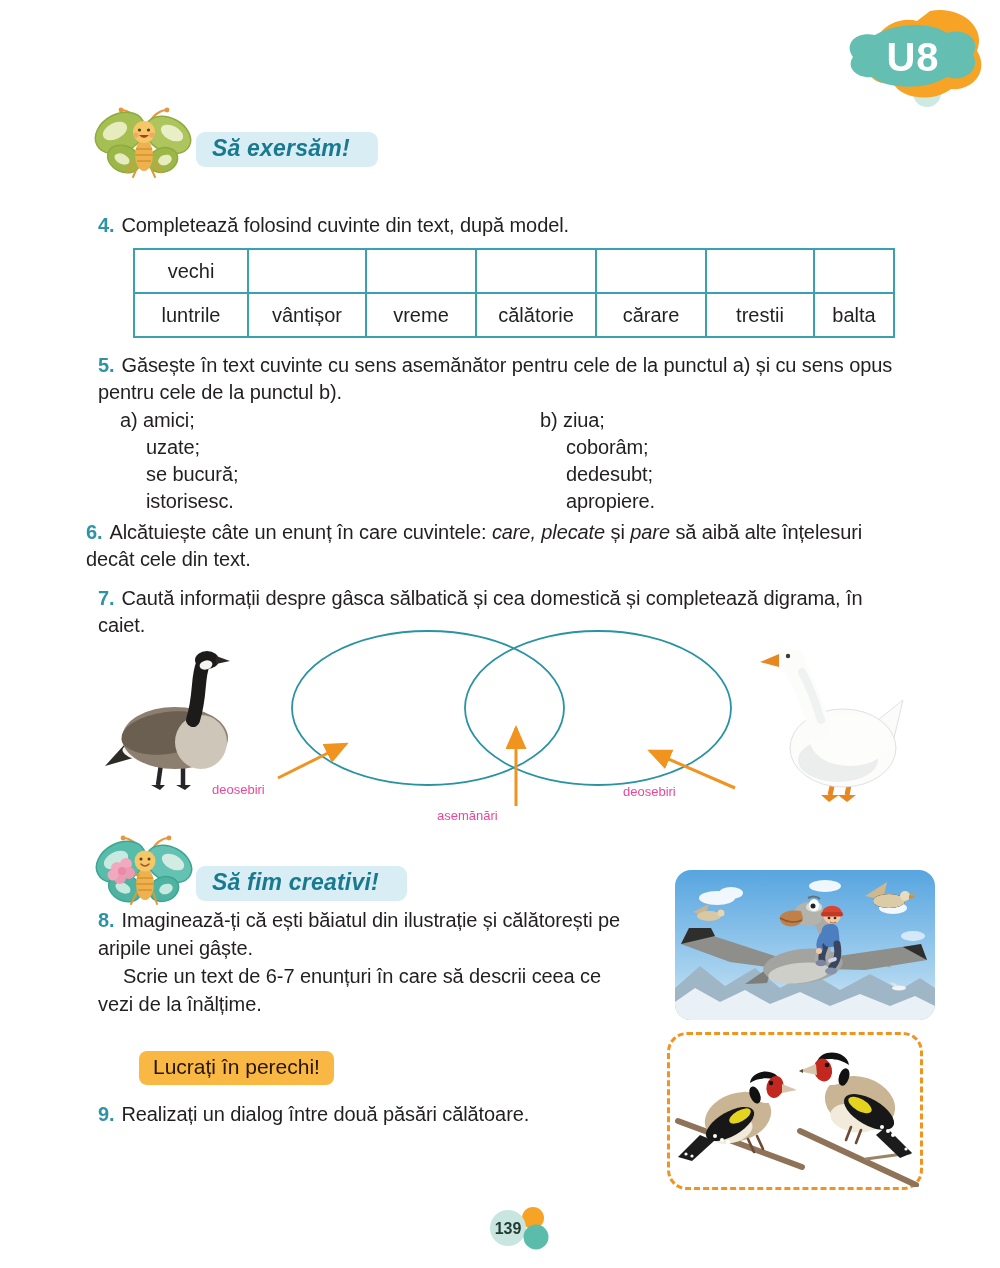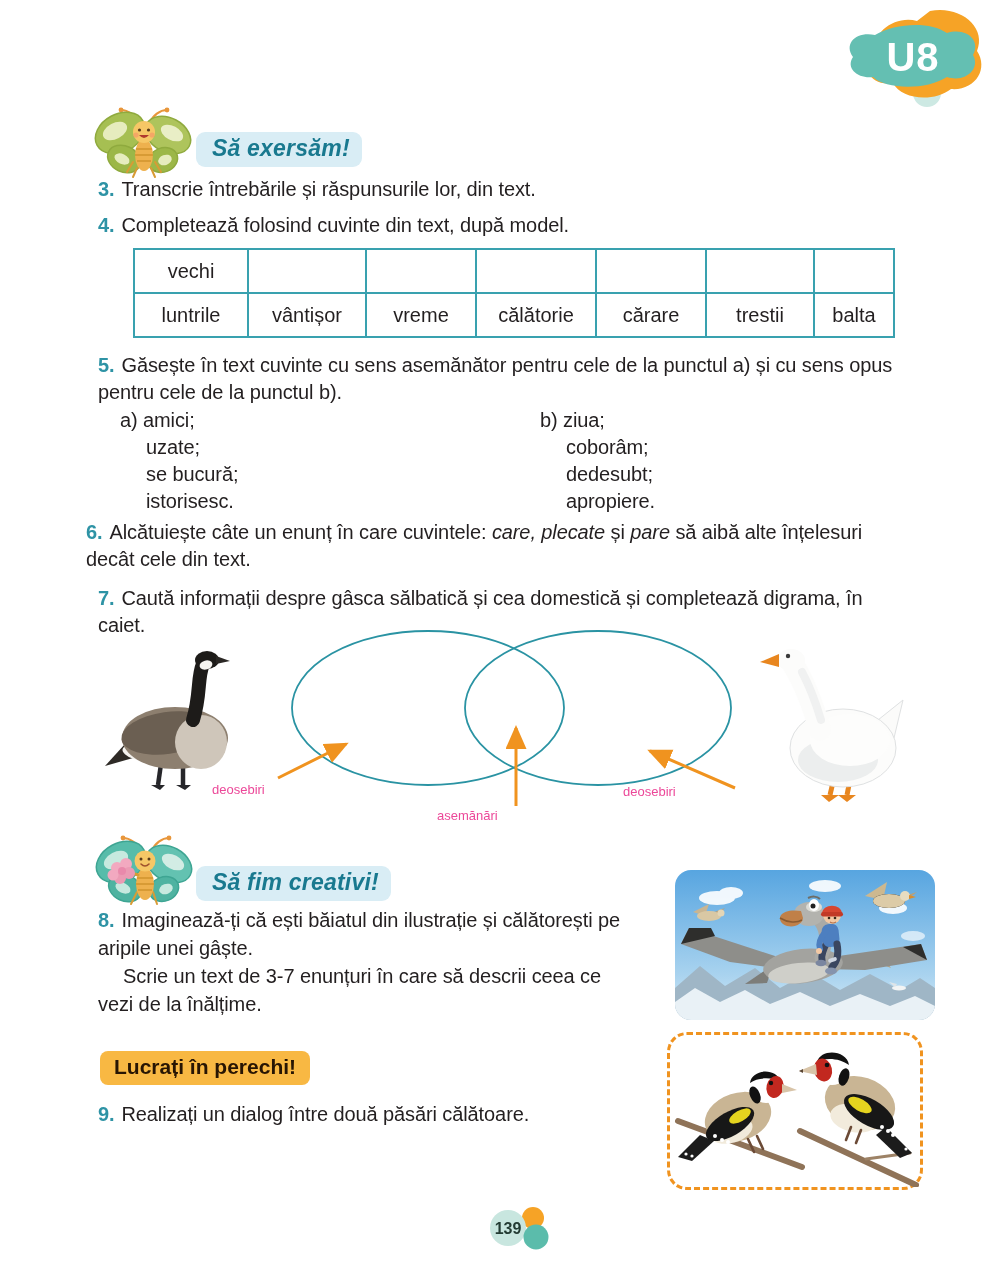--- a/index.html
+++ b/index.html
@@ -3,23 +3,23 @@
 <meta charset="utf-8">
 <style>
   * { margin:0; padding:0; box-sizing:border-box; }
   html,body { background:#ffffff; }
   body { font-family:"Liberation Sans", sans-serif; color:#231f20; }
   .page { position:relative; width:1000px; height:1260px; margin:0 auto; background:#fff; overflow:hidden; }
   .abs { position:absolute; }
   .ex { font-size:20px; line-height:27px; color:#231f20; letter-spacing:-0.1px; }
   .num { color:#2e93a5; font-weight:bold; margin-right:7px; }
   .badge-blue { display:inline-block; background:#d9edf5; color:#19798f; font-weight:bold; font-style:italic;
-                font-size:23px; padding:3px 12px 5px 16px; border-radius:9px; letter-spacing:0.2px; }
-  .badge-yellow { display:inline-block; background:#f8b843; color:#271503; font-weight:bold;
-                  font-size:21px; padding:4px 14px 6px 14px; border-radius:8px; }
+                font-size:23px; padding:3px 28px 5px 16px; border-radius:9px; letter-spacing:0.2px; }
+  .badge-yellow { display:inline-block; background:#f8b843; color:#271503; font-weight:normal;
+                  font-size:21px; padding:4px 14px 6px 14px; border-radius:8px;margin-left:39px; }
   table.fill { border-collapse:collapse; width:760px; table-layout:fixed; }
   table.fill td { border:2px solid #39a1af; text-align:center; vertical-align:middle;
                   font-size:20px; height:44px; background:#fff; color:#231f20; }
   .vlabel { font-size:13px; color:#ec4899; }
   .li { line-height:27px; }
   .li { padding-left:26px; }
   .li:first-child { padding-left:0; }
   .p2 { text-indent:25px; }
   .birds-box { border:3px dashed #f0931f; border-radius:20px; background:#fff; }
   .illu { border-radius:16px; overflow:hidden; }
@@ -54,21 +54,20 @@
     <path d="M43,47 L59,47 M42,53 L60,53 M44,59 L58,59" stroke="#d89b35" stroke-width="2"></path>
     <circle cx="51" cy="30" r="11" fill="#f6c766"></circle>
     <circle cx="46.5" cy="28" r="1.6" fill="#5a3b1a"></circle>
       <circle cx="55.5" cy="28" r="1.6" fill="#5a3b1a"></circle>
     <path d="M46,33 Q51,39 56,33 Z" fill="#b03a2e"></path>
     <circle cx="43" cy="33" r="2.6" fill="#f59f66" opacity="0.8"></circle>
       <circle cx="59" cy="33" r="2.6" fill="#f59f66" opacity="0.8"></circle>
   </svg>
   <div class="abs badge-blue" style="left:196px; top:132px;">Să exersăm!</div>
 
-  <p class="abs ex" style="left:98px; top:176px; width:880px;"><span class="num">3.</span><span>Transcrie întrebările și răspunsurile lor, din text.</span></p>
 
   <p class="abs ex" style="left:98px; top:212px; width:880px;"><span class="num">4.</span><span>Completează folosind cuvinte din text, după model.</span></p>
 
   <table class="fill abs" style="left:133px; top:248px;">
     <colgroup>
       <col style="width:114px">
         <col style="width:118px">
         <col style="width:110px">
         <col style="width:120px">
       <col style="width:110px">
@@ -190,21 +189,21 @@
         <circle cx="33" cy="34" r="6" fill="#f2a9c0"></circle>
       <circle cx="36" cy="43" r="6" fill="#eb9bb4"></circle>
         <circle cx="27" cy="48" r="6" fill="#eb9bb4"></circle>
       <circle cx="20" cy="45" r="5.5" fill="#f2a9c0"></circle>
         <circle cx="29" cy="41" r="4" fill="#e989ab"></circle>
     </g>
   </svg>
   <div class="abs badge-blue" style="left:196px; top:866px;">Să fim creativi!</div>
 
   <p class="abs ex" style="left:98px; top:906px; width:585px; line-height:28px;"><span class="num">8.</span><span>Imaginează-ți că ești băiatul din ilustrație și călătorești pe</span><br><span>aripile unei gâște.</span></p>
-  <p class="abs ex p2" style="left:98px; top:962px; width:585px; line-height:28px;"><span>Scrie un text de 3-7 enunțuri în care să descrii ceea ce</span><br><span>vezi de la înălțime.</span></p>
+  <p class="abs ex p2" style="left:98px; top:962px; width:585px; line-height:28px;"><span>Scrie un text de 6-7 enunțuri în care să descrii ceea ce</span><br><span>vezi de la înălțime.</span></p>
 
   <div class="abs illu" style="left:675px; top:870px; width:260px; height:150px;">
     <svg width="260" height="150" viewBox="0 0 260 150">
       <defs>
         <linearGradient id="sky" x1="0" y1="0" x2="0" y2="1">
           <stop offset="0" stop-color="#57a5e0"></stop>
             <stop offset="0.7" stop-color="#a9d3ef"></stop>
             <stop offset="1" stop-color="#d9ecf7"></stop>
         </linearGradient>
       </defs>

